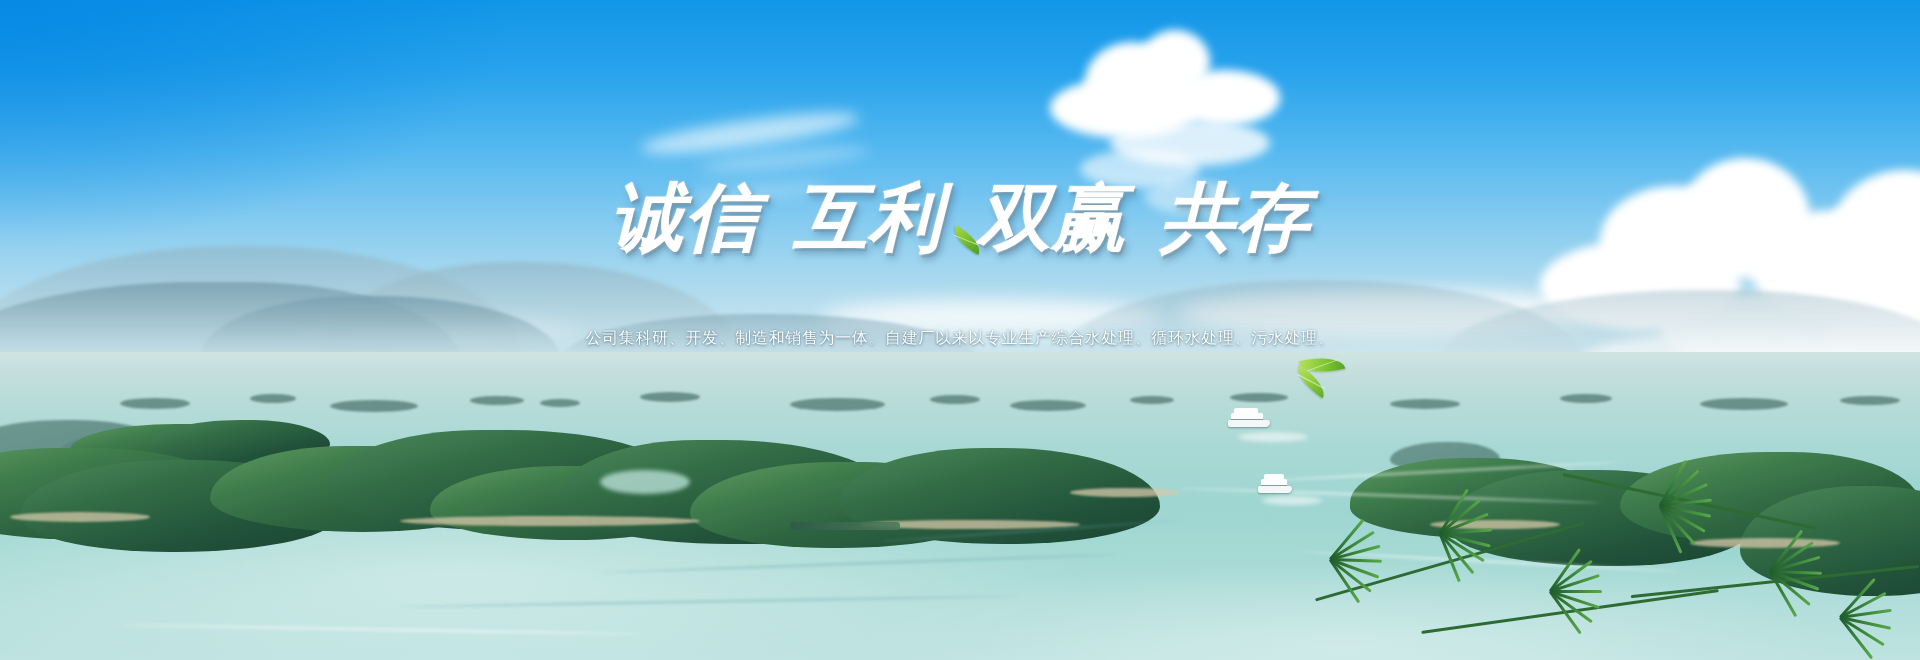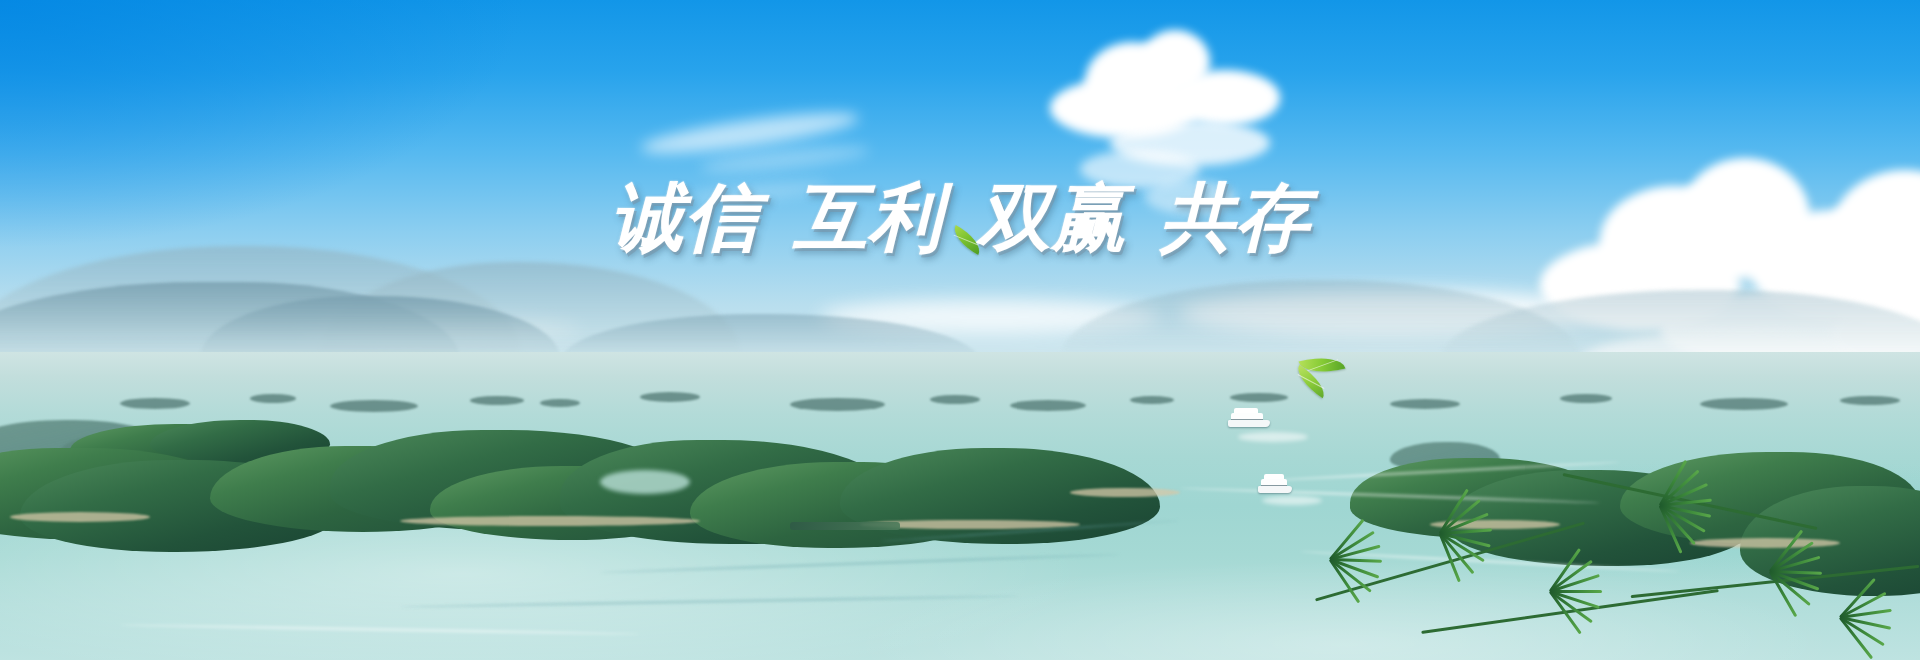--- a/index.html
+++ b/index.html
@@ -355,20 +355,21 @@
 
     <div class="headline">
       <span>诚信</span><span class="hl-gap"></span><span>互利</span><span class="hl-gap"></span><span>双赢</span><span class="hl-gap"></span><span>共存</span>
     </div>
 
     <div class="leaf" style="left:950px;top:232px;">
       <div class="leaf-vein"></div>
     </div>
 
     <div class="subtitle">
+      <div>公司集科研、开发、制造和销售为一体。自建厂以来以专业生产综合水处理、循环水处理、污水处理、</div>
     </div>
 
     <div class="leaf v2" style="left:1300px;top:356px;">
       <div class="leaf-vein"></div>
     </div>
     <div class="leaf v3" style="left:1292px;top:374px;">
       <div class="leaf-vein"></div>
     </div>
 
   </div>

